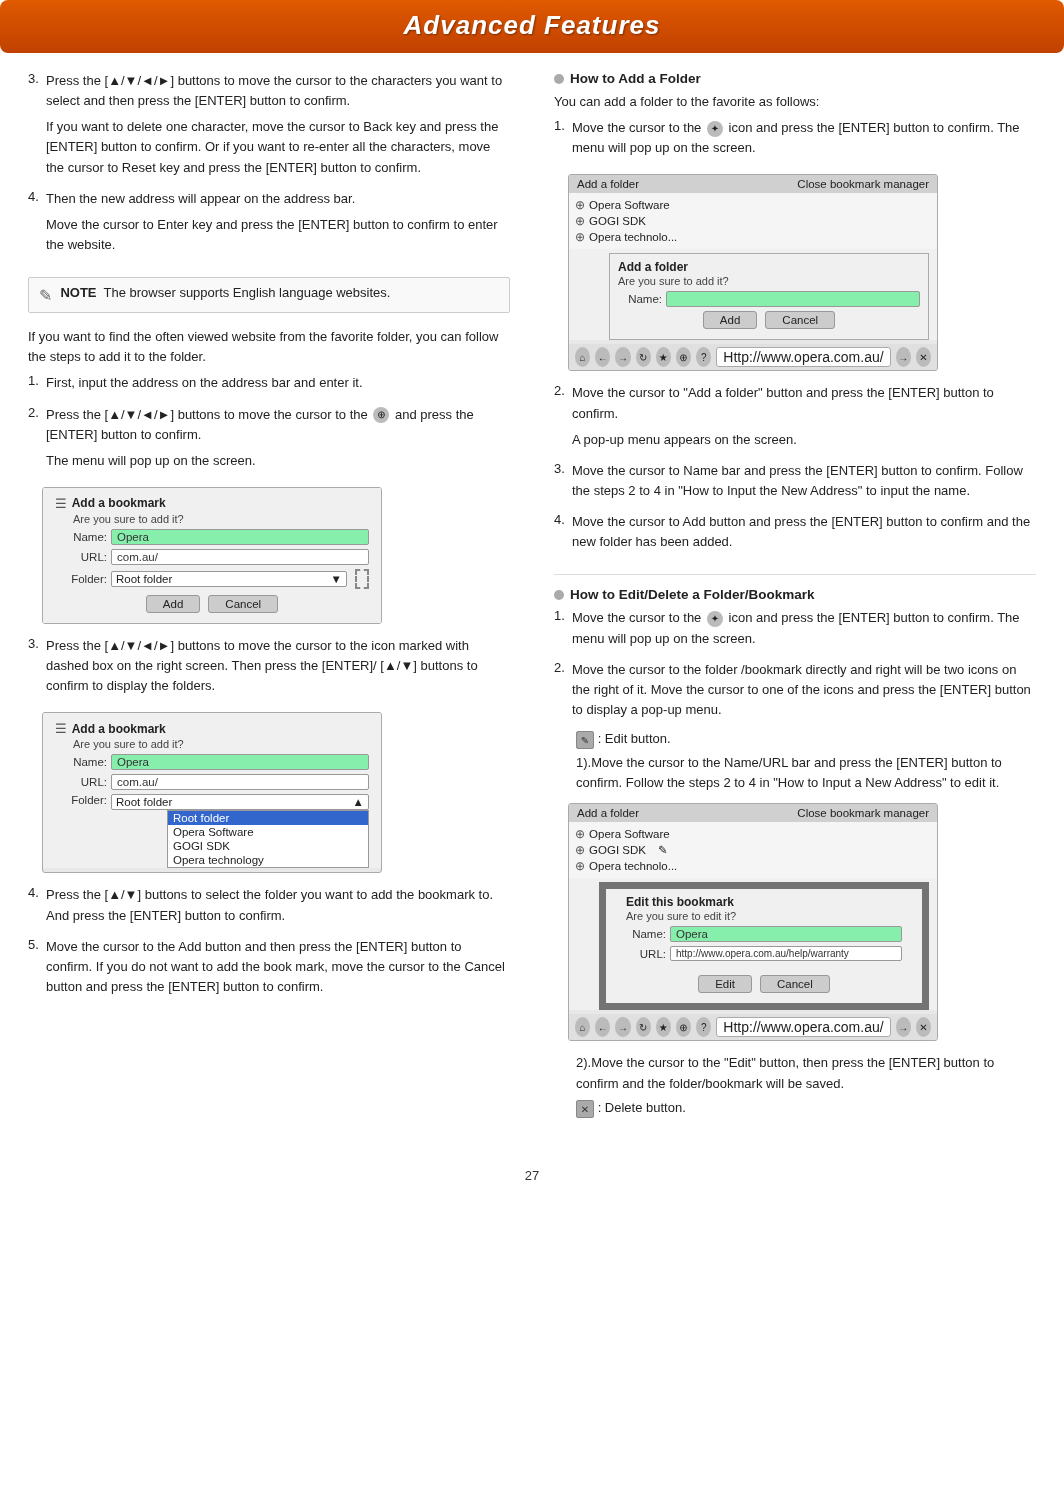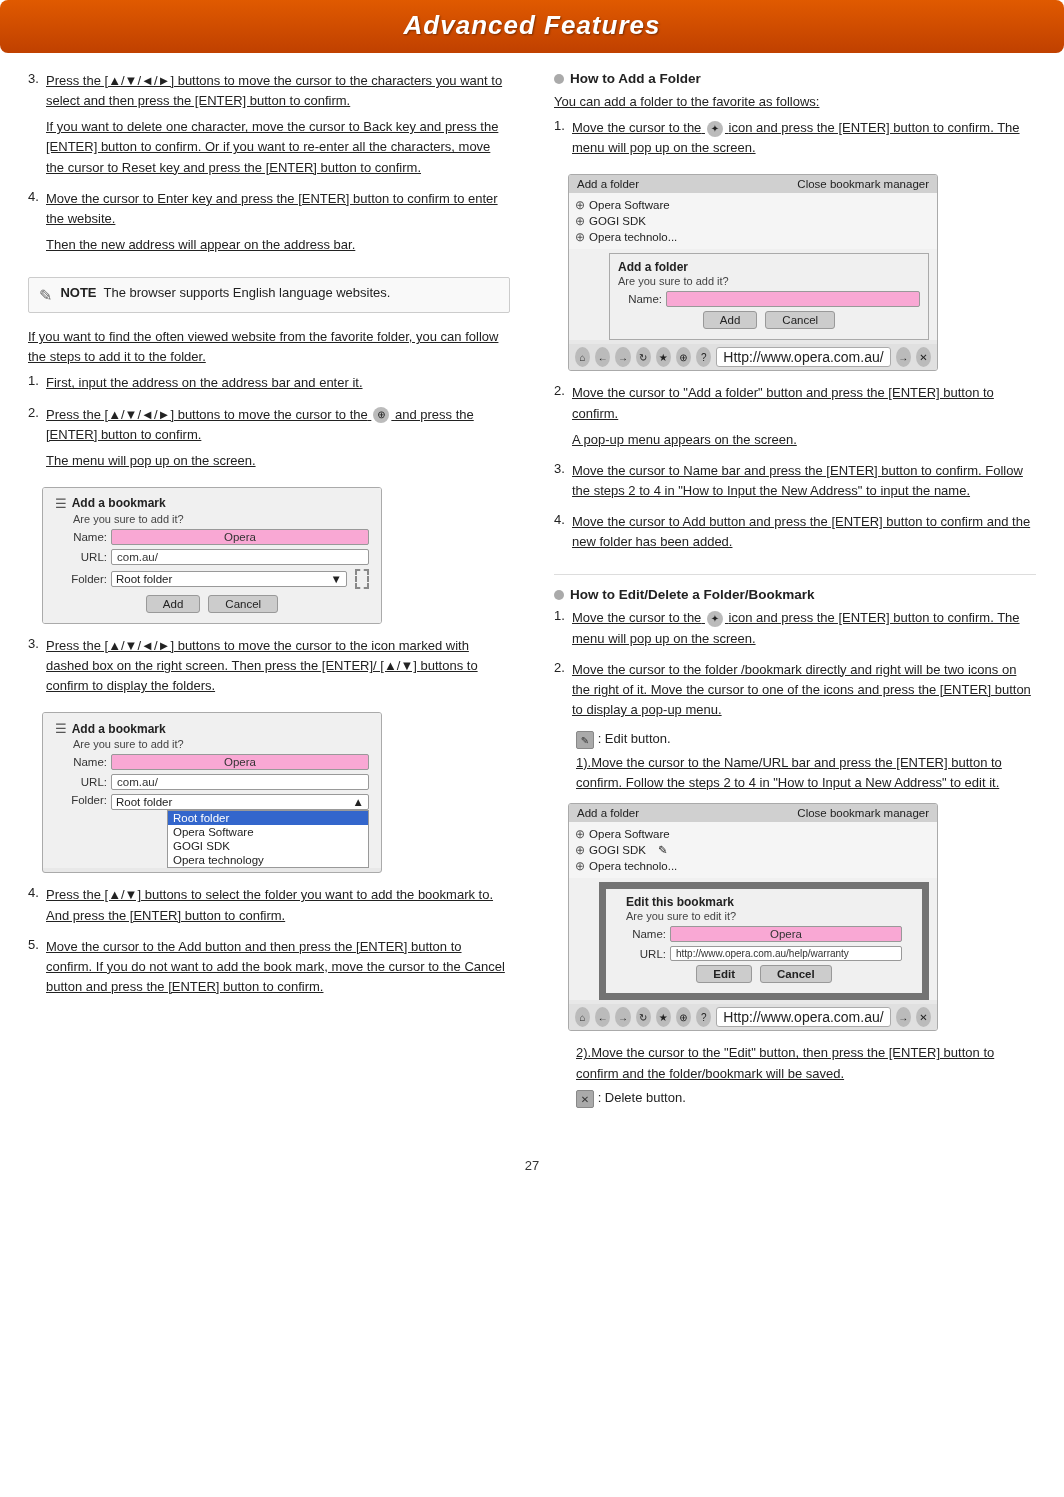--- a/index.html
+++ b/index.html
@@ -56,21 +56,21 @@
     }
     .num-item {
       display: flex;
       gap: 4px;
       margin-bottom: 5px;
     }
     .num-label {
       font-weight: normal;
       min-width: 14px;
     }
-    p { margin-bottom: 6px; line-height: 1.55; text-decoration: underline; }
+    p { margin-bottom: 6px; line-height: 1.55; }
     .note-box {
       border: 1px solid #ccc;
       background: #f9f9f9;
       padding: 7px 10px;
       margin: 10px 0 14px;
       border-radius: 2px;
       display: flex;
       align-items: flex-start;
       gap: 8px;
     }
@@ -116,22 +116,21 @@
     .ui-mock-input {
       background: #fff;
       border: 1px solid #999;
       border-radius: 2px;
       padding: 1px 5px;
       font-size: 11.5px;
       color: #333;
       flex: 1;
     }
     .ui-mock-input.blue-bg {
-      background: #f9a8d4;
-      text-align: center;
+      background: #86efac;
     }
     .ui-mock-btn-row {
       display: flex;
       justify-content: center;
       gap: 8px;
       margin-top: 6px;
       margin-bottom: 4px;
     }
     .ui-mock-btn {
       background: #ccc;
@@ -275,22 +274,22 @@
         <span class="num-label">3.</span>
         <div>
           <p>Press the [▲/▼/◄/►] buttons to move the cursor to the characters you want to select and then press the [ENTER] button to confirm.</p>
           <p>If you want to delete one character, move the cursor to Back key and press the [ENTER] button to confirm. Or if you want to re-enter all the characters, move the cursor to Reset key and press the [ENTER] button to confirm.</p>
         </div>
       </div>
 
       <div class="num-item">
         <span class="num-label">4.</span>
         <div>
+          <p>Then the new address will appear on the address bar.</p>
           <p>Move the cursor to Enter key and press the [ENTER] button to confirm to enter the website.</p>
-          <p>Then the new address will appear on the address bar.</p>
         </div>
       </div>
     </div>
 
     <div class="note-box">
       <span class="note-icon">✎</span>
       <span>
         <span class="bold">NOTE</span>&nbsp;
         <span>The browser supports English language websites.</span>
       </span>
@@ -544,21 +543,21 @@
               <div class="ui-mock-input blue-bg">
                 <span>Opera</span>
               </div>
             </div>
             <div class="ui-mock-row">
               <span class="ui-mock-label" style="width:40px;">URL:</span>
               <div class="ui-mock-input" style="font-size:10px;">
                 <span>http://www.opera.com.au/help/warranty</span>
               </div>
             </div>
-            <div class="ui-mock-btn-row" style="margin-top:4px;font-weight:bold;">
+            <div class="ui-mock-btn-row" style="margin-top:14px;">
               <div class="ui-mock-btn">Edit</div>
               <div class="ui-mock-btn">Cancel</div>
             </div>
           </div>
         </div>
         <div class="ui-mock-nav-bar">
           <div class="nav-btn">⌂</div>
           <div class="nav-btn">←</div>
           <div class="nav-btn">→</div>
           <div class="nav-btn">↻</div>

